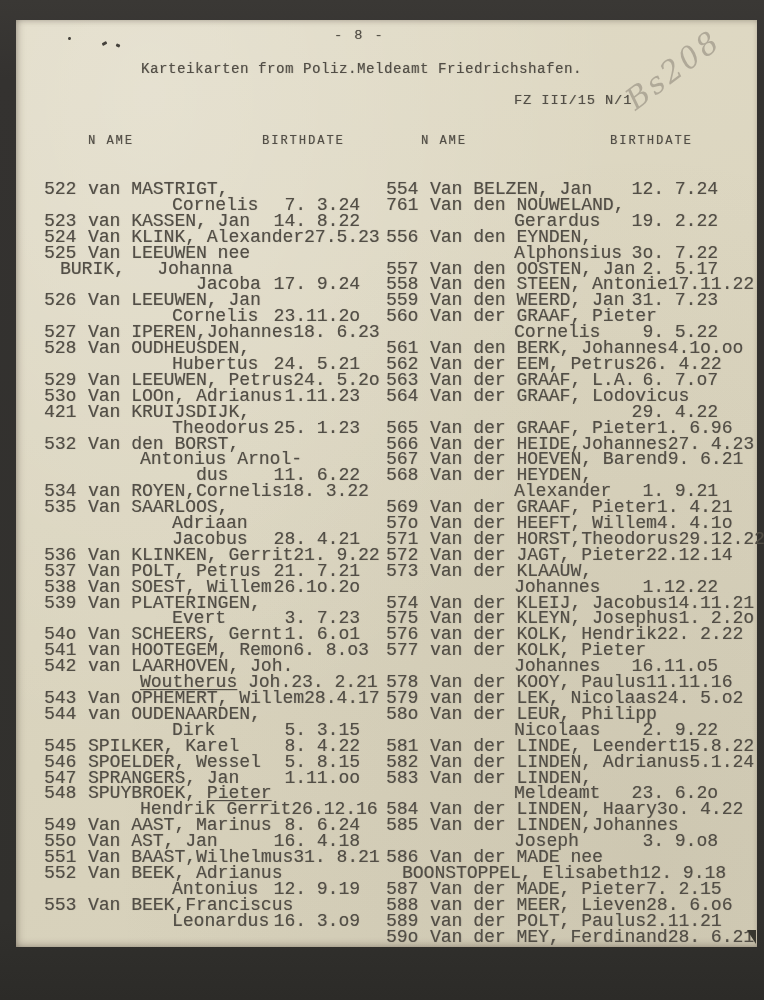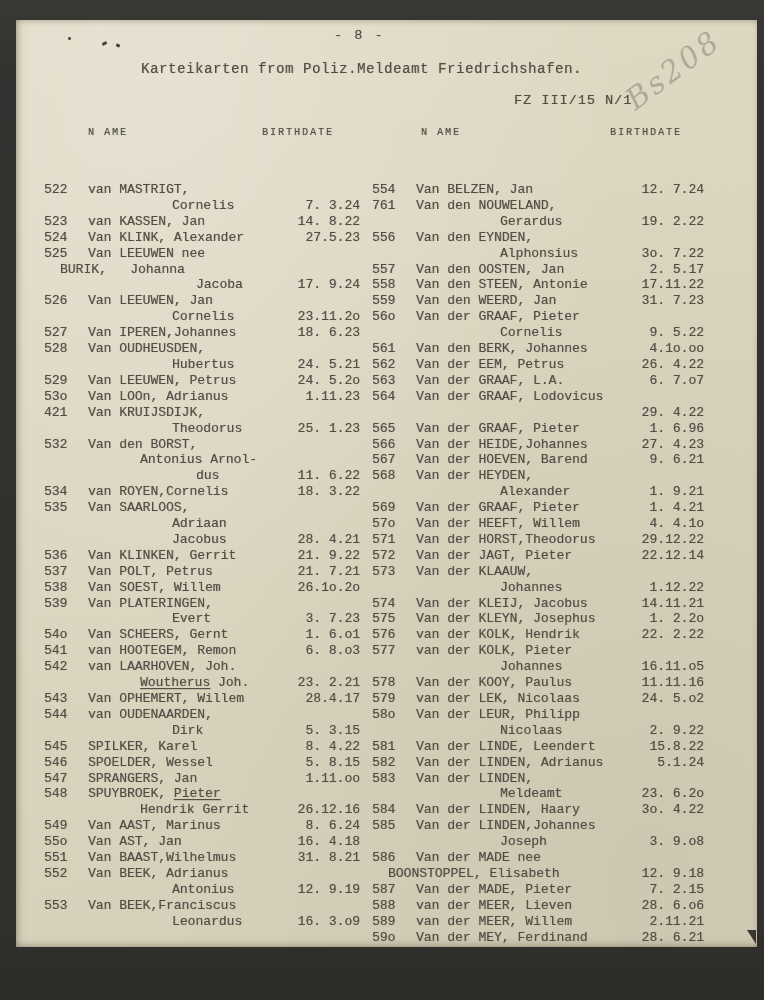--- a/index.html
+++ b/index.html
@@ -23,26 +23,26 @@
   .tw{ text-shadow:0.4px 0.4px 0.7px rgba(82,78,70,0.5); }
   .page-number{position:absolute;left:318px;top:8px;font-size:13.5px;letter-spacing:2px;}
   .doc-title{position:absolute;left:125px;top:41px;font-size:14px;letter-spacing:0.6px;}
   .ref{position:absolute;left:498px;top:73px;font-size:13.5px;letter-spacing:1px;}
   .hand{
     position:absolute;left:600px;top:26px;width:130px;
     font-family:"DejaVu Serif",serif;font-style:italic;
     font-size:30px;color:rgba(112,106,96,0.42);
     transform:rotate(-37deg);letter-spacing:3px;
   }
-  .colhead{position:absolute;top:107px;font-size:10px;letter-spacing:2px;text-align:center;}
+  .colhead{position:absolute;top:114px;font-size:12px;letter-spacing:2px;text-align:center;}
   .h1{left:72px;} .h2{left:246px;} .h3{left:405px;} .h4{left:594px;}
   .cols{position:absolute;left:28px;top:162px;display:flex;}
-  .col{font-size:13px;line-height:15.9px;}
+  .col{font-size:18px;line-height:15.9px;}
   .col-left{width:316px;}
-  .col-right{width:332px;margin-left:12px;}
+  .col-right{width:332px;margin-left:26px;}
   .row{display:flex;white-space:pre;}
   .no{flex:none;width:44px;}
   .nm{white-space:pre;}
   .nm.i1{padding-left:52px;}
   .nm.i2{padding-left:84px;text-align:right;}
   .nm.i3{padding-left:108px;}
   .nm.out{margin-left:-28px;}
   .dt{margin-left:auto;white-space:pre;flex:none;}
   .ul{text-decoration:underline;text-underline-offset:2px;text-decoration-thickness:1px;}
   .speck{position:absolute;background:#45423c;border-radius:50%;}
@@ -164,20 +164,20 @@
           <div class="row"><span class="no">582</span><span class="nm">Van der LINDEN, Adrianus</span><span class="dt">5.1.24</span></div>
           <div class="row"><span class="no">583</span><span class="nm">Van der LINDEN,</span><span class="dt"></span></div>
           <div class="row"><span class="no"></span><span class="nm i2">Meldeamt</span><span class="dt">23. 6.2o</span></div>
           <div class="row"><span class="no">584</span><span class="nm">Van der LINDEN, Haary</span><span class="dt">3o. 4.22</span></div>
           <div class="row"><span class="no">585</span><span class="nm">Van der LINDEN,Johannes</span><span class="dt"></span></div>
           <div class="row"><span class="no"></span><span class="nm i2">Joseph</span><span class="dt">3. 9.o8</span></div>
           <div class="row"><span class="no">586</span><span class="nm">Van der MADE nee</span><span class="dt"></span></div>
           <div class="row"><span class="no"></span><span class="nm out">BOONSTOPPEL, Elisabeth</span><span class="dt">12. 9.18</span></div>
           <div class="row"><span class="no">587</span><span class="nm">Van der MADE, Pieter</span><span class="dt">7. 2.15</span></div>
           <div class="row"><span class="no">588</span><span class="nm">van der MEER, Lieven</span><span class="dt">28. 6.o6</span></div>
-          <div class="row"><span class="no">589</span><span class="nm">van der MEER, Willem</span><span class="dt">2.11.21</span></div>
+          <div class="row"><span class="no">589</span><span class="nm">van der POLT, Paulus</span><span class="dt">2.11.21</span></div>
           <div class="row"><span class="no">59o</span><span class="nm">Van der MEY, Ferdinand</span><span class="dt">28. 6.21</span></div>
         </div>
     </div>
 
     <span class="corner-mark"></span>
   </div>
 </div>
 
 </body></html>

